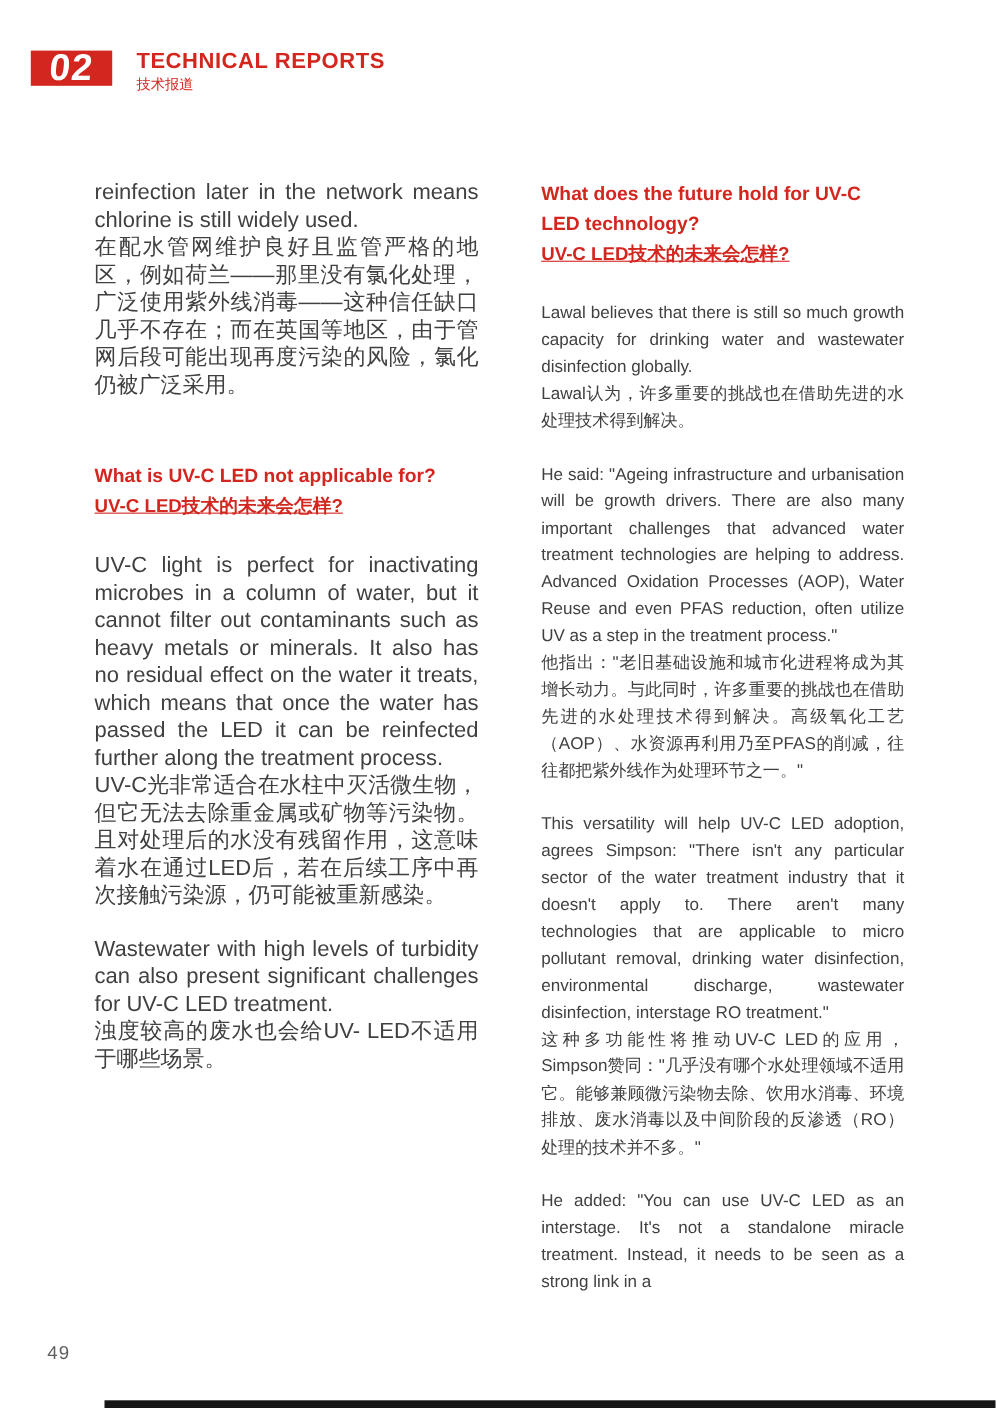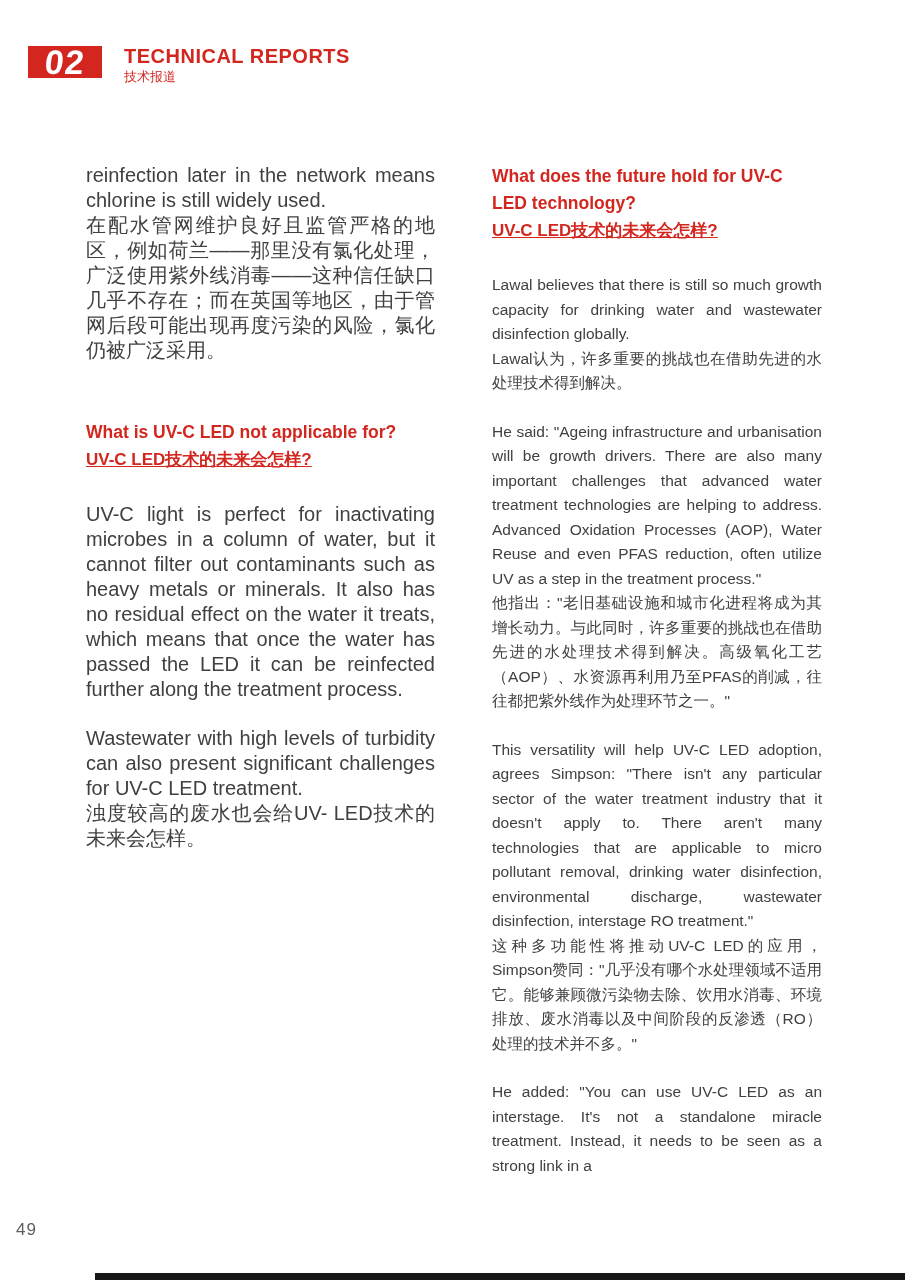--- a/index.html
+++ b/index.html
@@ -29,21 +29,21 @@
   .col p{margin:0;font-size:20px;line-height:25px;}
   .col-right p{font-size:15.5px;line-height:24.5px;}
   .heading{color:var(--accent);font-weight:bold;text-align:left;}
   .heading .h-en{font-size:17.5px;line-height:27px;}
   .heading .h-zh{font-size:17px;line-height:27px;text-decoration:underline;}
   .mt-section{margin-top:56px !important;}
   .mt-para{margin-top:29px !important;}
   .mt-block{margin-top:24px !important;}
   .mt-head{margin-top:0 !important;}
   
-  .page-num{position:absolute;left:16px;top:1220px;font-size:17px;color:#5f5f5f;letter-spacing:1px;}
+  .page-num{position:absolute;left:43px;top:1220px;font-size:17px;color:#5f5f5f;letter-spacing:1px;}
   .bottom-bar{position:absolute;left:95px;right:0;bottom:0;height:7px;background:#161616;}
 </style>
 </head>
 <body style="color: rgb(64, 64, 64);">
 
 <header class="hdr">
   <div class="hdr-badge">
     <span>02</span>
   </div>
   <div class="hdr-titles">
@@ -53,22 +53,23 @@
 </header>
 
 <section class="col col-left">
   <p class="en">reinfection later in the network means chlorine is still widely used.</p>
   <p class="zh">在配水管网维护良好且监管严格的地区，例如荷兰——那里没有氯化处理，广泛使用紫外线消毒——这种信任缺口几乎不存在；而在英国等地区，由于管网后段可能出现再度污染的风险，氯化仍被广泛采用。</p>
   <div class="heading mt-section">
     <div class="h-en">What is UV-C LED not applicable for?</div>
     <div class="h-zh">UV-C LED技术的未来会怎样?</div>
   </div>
   <p class="en mt-para">UV-C light is perfect for inactivating microbes in a column of water, but it cannot filter out contaminants such as heavy metals or minerals. It also has no residual effect on the water it treats, which means that once the water has passed the LED it can be reinfected further along the treatment process.</p>
+  <p class="zh">UV-C光非常适合在水柱中灭活微生物，但它无法去除重金属或矿物等污染物。且对处理后的水没有残留作用，这意味着水在通过LED后，若在后续工序中再次接触污染源，仍可能被重新感染。</p>
   <p class="en mt-block">Wastewater with high levels of turbidity can also present significant challenges for UV-C LED treatment.</p>
-  <p class="zh">浊度较高的废水也会给UV- LED技术的未来会怎样。</p>
+  <p class="zh">浊度较高的废水也会给UV- LED不适用于哪些场景。</p>
 </section>
 
 <section class="col col-right">
   <div class="heading mt-head">
     <div class="h-en">What does the future hold for UV-C LED technology?</div>
     <div class="h-zh">UV-C LED技术的未来会怎样?</div>
   </div>
   <p class="en mt-para">Lawal believes that there is still so much growth capacity for drinking water and wastewater disinfection globally.</p>
   <p class="zh">Lawal认为，许多重要的挑战也在借助先进的水处理技术得到解决。</p>
   <p class="en mt-block">He said: "Ageing infrastructure and urbanisation will be growth drivers. There are also many important challenges that advanced water treatment technologies are helping to address. Advanced Oxidation Processes (AOP), Water Reuse and even PFAS reduction, often utilize UV as a step in the treatment process."</p>

